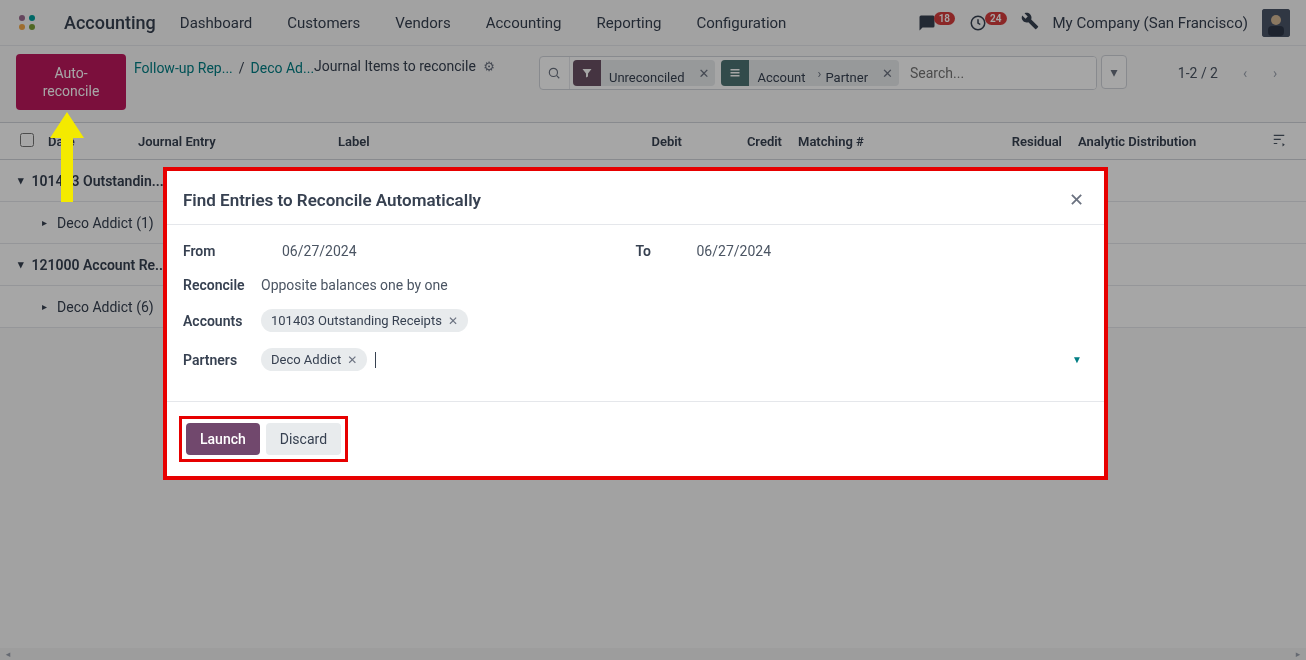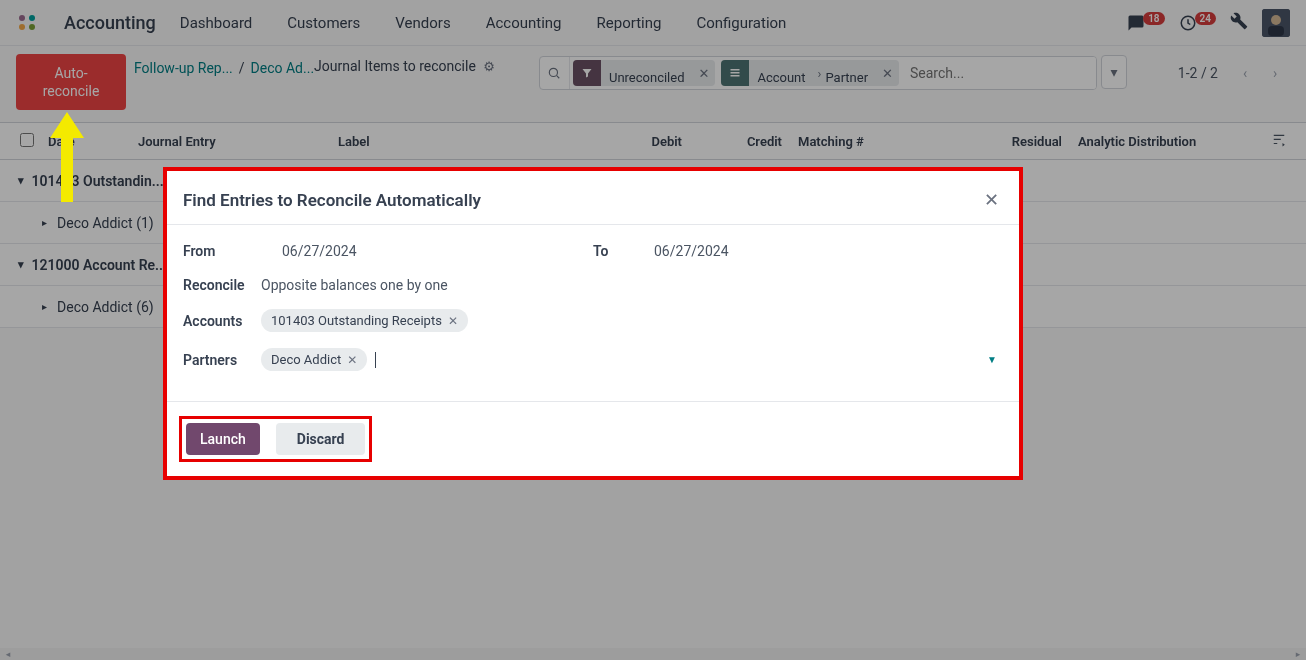--- a/index.html
+++ b/index.html
@@ -15,21 +15,21 @@
   .nav-links { display: flex; gap: 35px; }
   .nav-link { font-size: 15px; color: #374151; cursor: pointer; }
   .nav-right { margin-left: auto; display: flex; align-items: center; gap: 14px; }
   .badge-wrap { position: relative; display:flex; align-items:center; }
   .badge { background: #d63d3d; color: #fff; border-radius: 9px; font-size: 10px; padding: 1px 5px; font-weight: 600; margin-left:-2px; margin-top:-8px;}
   .company { font-size: 15px; color: #374151; }
   .avatar { width: 28px; height: 28px; background: #4a5568; border-radius: 3px; }
 
   
   .second-bar { padding: 8px 16px 4px 16px; display: flex; align-items: flex-start; gap: 8px; position: relative;}
-  .auto-btn { background: #ef4444; color: #fff; border: none; border-radius: 4px; padding: 10px 18px; font-size: 14px; line-height: 1.3; text-align: center; cursor: pointer; min-width: 110px;}
+  .auto-btn { background: #be185d; color: #fff; border: none; border-radius: 4px; padding: 10px 18px; font-size: 14px; line-height: 1.3; text-align: center; cursor: pointer; min-width: 110px;}
   .breadcrumb { color: #017e84; font-size: 14px; display: flex; align-items: center; gap: 6px; margin-top: 6px; flex-wrap: wrap;}
   .breadcrumb .sep { color: #374151; }
   .gear-sm { color:#6b7280; font-size:13px; margin-left:4px;}
   
   .sub-line { font-size: 14px; color:#374151; margin-top: 4px;}
 
   
   .search-area { display:flex; align-items:center; gap:0; border:1px solid #d1d5db; border-radius:4px; background:#fff; padding:0; height: 34px; overflow:hidden; margin-left: 12px; margin-top:2px;}
   .search-btn { width:30px; height:100%; display:flex; align-items:center; justify-content:center; border-right:1px solid #e5e7eb; color:#6b7280;}
   .pill { display:inline-flex; align-items:center; background:#e8ebed; border-radius:4px; font-size:13px; height:26px; margin:0 3px; overflow:hidden;}
@@ -62,41 +62,41 @@
 
   .group-row { display:flex; align-items:center; height:42px; border-bottom:1px solid #e5e7eb; background:#fff; font-weight:600; font-size:14px; padding:0 12px 0 18px;}
   .group-row .caret { margin-right:8px; font-size:11px;}
   .sub-row { display:flex; align-items:center; height:42px; border-bottom:1px solid #e5e7eb; background:#fff; font-size:14px; padding:0 12px 0 42px;}
   .sub-row .caret2 { margin-right:10px; font-size:10px; color:#374151;}
 
   
   .arrow-annot { position:absolute; left:50px; top:112px; z-index:60; pointer-events:none;}
 
   
-  .modal-highlight { position:absolute; left:163px; top:167px; width:860px; border:4px solid #e70000; background:#fff; z-index:70; }
+  .modal-highlight { position:absolute; left:163px; top:167px; width:945px; border:4px solid #e70000; background:#fff; z-index:70; }
   .modal-header { display:flex; align-items:center; padding:18px 20px 14px 16px; border-bottom:1px solid #e5e7eb;}
   .modal-title { font-size:17px; font-weight:600; color:#374151;}
   .modal-close { margin-left:auto; color:#6b7280; cursor:pointer; font-size:18px;}
   .modal-body { padding:18px 16px 24px 16px; }
   .form-row { display:flex; margin-bottom:18px; }
   .form-half { display:flex; width:50%; align-items:center;gap:21px;}
   .form-label { width:78px; font-weight:600; font-size:14px; color:#374151;}
   .form-val { color:#4b5563; font-size:14px;}
   .form-row-full { display:flex; align-items:center; margin-bottom:16px;}
   .form-row-full .form-label { width:78px; }
   .tag-pill { background:#e8ebed; border-radius:12px; padding:4px 10px; display:inline-flex; align-items:center; gap:6px; font-size:13px; color:#374151;}
   .tag-pill .x { color:#6b7280; cursor:pointer; font-size:12px;}
   .partners-row { display:flex; align-items:center; position:relative;}
   .partners-row .dd-caret { position:absolute; right:6px; color:#017e84; font-size:10px;}
   .cursor-line { border-left:1px solid #374151; height:16px; margin-left:8px;}
 
   .modal-footer { border-top:1px solid #e5e7eb; padding:14px 12px;}
-  .footer-highlight { display:inline-flex; gap:16px; padding:4px; border:3px solid #e70000;}
+  .footer-highlight { display:inline-flex; gap:6px; padding:4px; border:3px solid #e70000;}
   .btn-primary { background:#71486d; color:#fff; border:none; border-radius:4px; padding:8px 14px; font-size:14px; font-weight:500; cursor:pointer;}
-  .btn-secondary { background:#e8ebed; color:#374151; border:none; border-radius:4px; padding:8px 21px; font-size:14px; font-weight:700; cursor:pointer;}
+  .btn-secondary { background:#e8ebed; color:#374151; border:none; border-radius:4px; padding:8px 14px; font-size:14px; font-weight:400; cursor:pointer;}
 
   
   .hscroll { position:absolute; left:0; right:0; bottom:0; height:12px; background:#f1f1f1; display:flex; align-items:center; padding:0 2px;}
   .hscroll .track { flex:1; height:10px; background:#f1f1f1;}
   .hscroll .thumb-l, .hscroll .thumb-r { width:12px; height:12px; display:flex; align-items:center; justify-content:center; color:#9ca3af; font-size:9px;}
   
   input[type=checkbox]{ width:14px; height:14px;}
 </style>
 </head>
 <body>
@@ -131,20 +131,21 @@
           <circle cx="12" cy="12" r="9" fill="none" stroke="#374151" stroke-width="2"></circle>
           <path d="M12 7v5l3 2" stroke="#374151" stroke-width="2" fill="none"></path>
         </svg>
       <span class="badge">24</span>
     </div>
     <div>
       <svg width="18" height="18" viewBox="0 0 24 24" fill="#374151">
           <path d="M22.7 19l-9.1-9.1c.9-2.3.4-5-1.5-6.9-2-2-5-2.4-7.4-1.3L9 6 6 9 1.6 4.7C.4 7.1.9 10.1 2.9 12.1c1.9 1.9 4.6 2.4 6.9 1.5l9.1 9.1c.4.4 1 .4 1.4 0l2.3-2.3c.5-.4.5-1.1.1-1.4z"></path>
         </svg>
     </div>
+    <div class="company">My Company (San Francisco)</div>
     <div class="avatar">
       <svg width="28" height="28" viewBox="0 0 28 28">
           <rect width="28" height="28" fill="#4a5568" rx="3"></rect>
           <circle cx="14" cy="11" r="5" fill="#d4b896"></circle>
           <rect x="6" y="17" width="16" height="10" rx="4" fill="#2d3748"></rect>
         </svg>
     </div>
   </div>
 </div>
 

